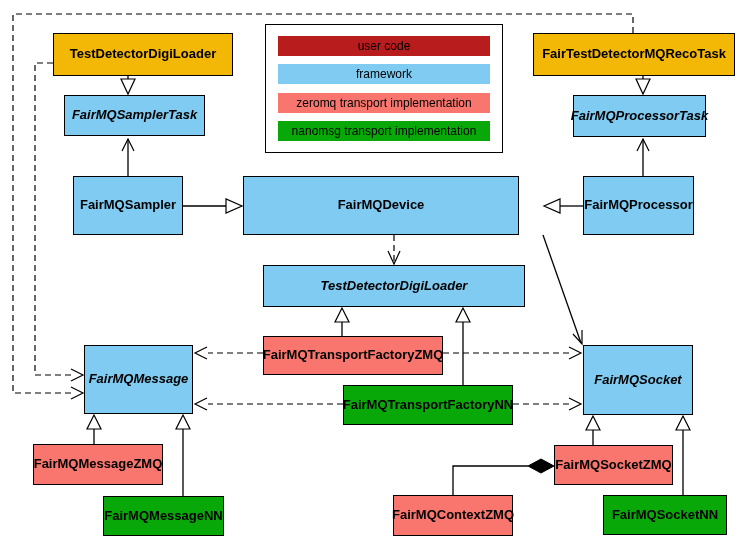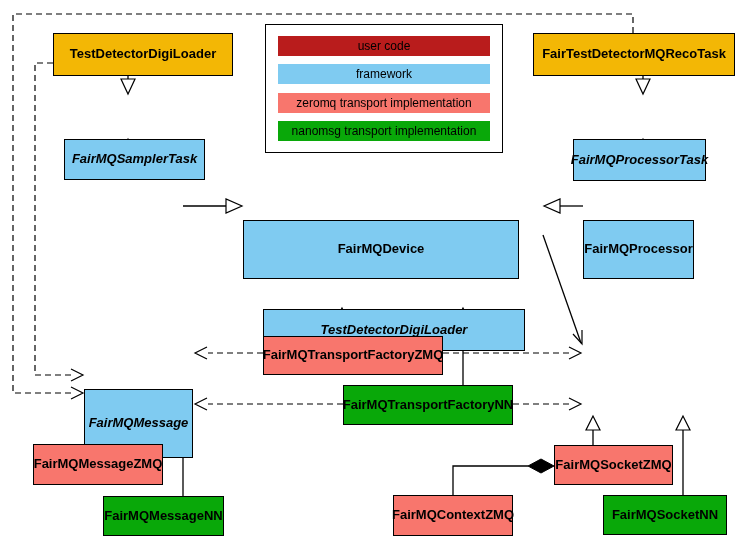--- a/index.html
+++ b/index.html
@@ -12,21 +12,21 @@
   .dashed{stroke:#000;stroke-width:1.2;fill:none;stroke-dasharray:6 4;}
   .tri{fill:#fff;stroke:#000;stroke-width:1.2;stroke-linejoin:miter;}
   .chev{fill:none;stroke:#000;stroke-width:1.2;}
   .diamond{fill:#000;stroke:#000;}
   .node{
     position:absolute;box-sizing:border-box;border:1px solid #000;
     display:flex;align-items:center;justify-content:center;text-align:center;
     font-weight:bold;font-size:13px;line-height:1.1;color:#000;padding:1px 2px;
   }
   .yellow{background:#F3B705;}
-  .blue{background:#7FCBF1;margin-top:44px;}
+  .blue{background:#7FCBF1;}
   .red{background:#F8766D;}
   .green{background:#09A809;}
   .abstract{font-style:italic;}
   .legend{
     position:absolute;left:265px;top:24px;width:238px;height:129px;
     box-sizing:border-box;border:1px solid #000;background:#fff;
     display:flex;flex-direction:column;justify-content:space-between;padding:11px 12px;
   }
   .swatch{
     height:20px;display:flex;align-items:center;justify-content:center;
@@ -162,33 +162,35 @@
   </div>
 
   <div class="node yellow" style="left:53px;top:33px;width:180px;height:43px">TestDetectorDigiLoader</div>
 
   <div class="node yellow" style="left:533px;top:33px;width:202px;height:43px">FairTestDetectorMQRecoTask</div>
 
   <div class="node blue abstract" style="left:64px;top:95px;width:141px;height:41px">FairMQSamplerTask</div>
 
   <div class="node blue abstract" style="left:573px;top:95px;width:133px;height:42px">FairMQProcessorTask</div>
 
+  <div class="node blue" style="left:73px;top:176px;width:110px;height:59px">FairMQSampler</div>
 
   <div class="node blue" style="left:243px;top:176px;width:276px;height:59px">FairMQDevice</div>
 
   <div class="node blue" style="left:583px;top:176px;width:111px;height:59px">FairMQProcessor</div>
 
   <div class="node blue abstract" style="left:263px;top:265px;width:262px;height:42px">TestDetectorDigiLoader</div>
 
   <div class="node red" style="left:263px;top:336px;width:180px;height:39px">FairMQTransportFactoryZMQ</div>
 
   <div class="node green" style="left:343px;top:385px;width:170px;height:40px">FairMQTransportFactoryNN</div>
 
   <div class="node blue abstract" style="left:84px;top:345px;width:109px;height:69px">FairMQMessage</div>
 
+  <div class="node blue abstract" style="left:583px;top:345px;width:110px;height:70px">FairMQSocket</div>
 
   <div class="node red" style="left:33px;top:444px;width:130px;height:41px">FairMQMessageZMQ</div>
 
   <div class="node green" style="left:103px;top:496px;width:121px;height:40px">FairMQMessageNN</div>
 
   <div class="node red" style="left:554px;top:445px;width:119px;height:40px">FairMQSocketZMQ</div>
 
   <div class="node green" style="left:603px;top:495px;width:124px;height:40px">FairMQSocketNN</div>
 
   <div class="node red" style="left:393px;top:495px;width:120px;height:41px">FairMQContextZMQ</div>

